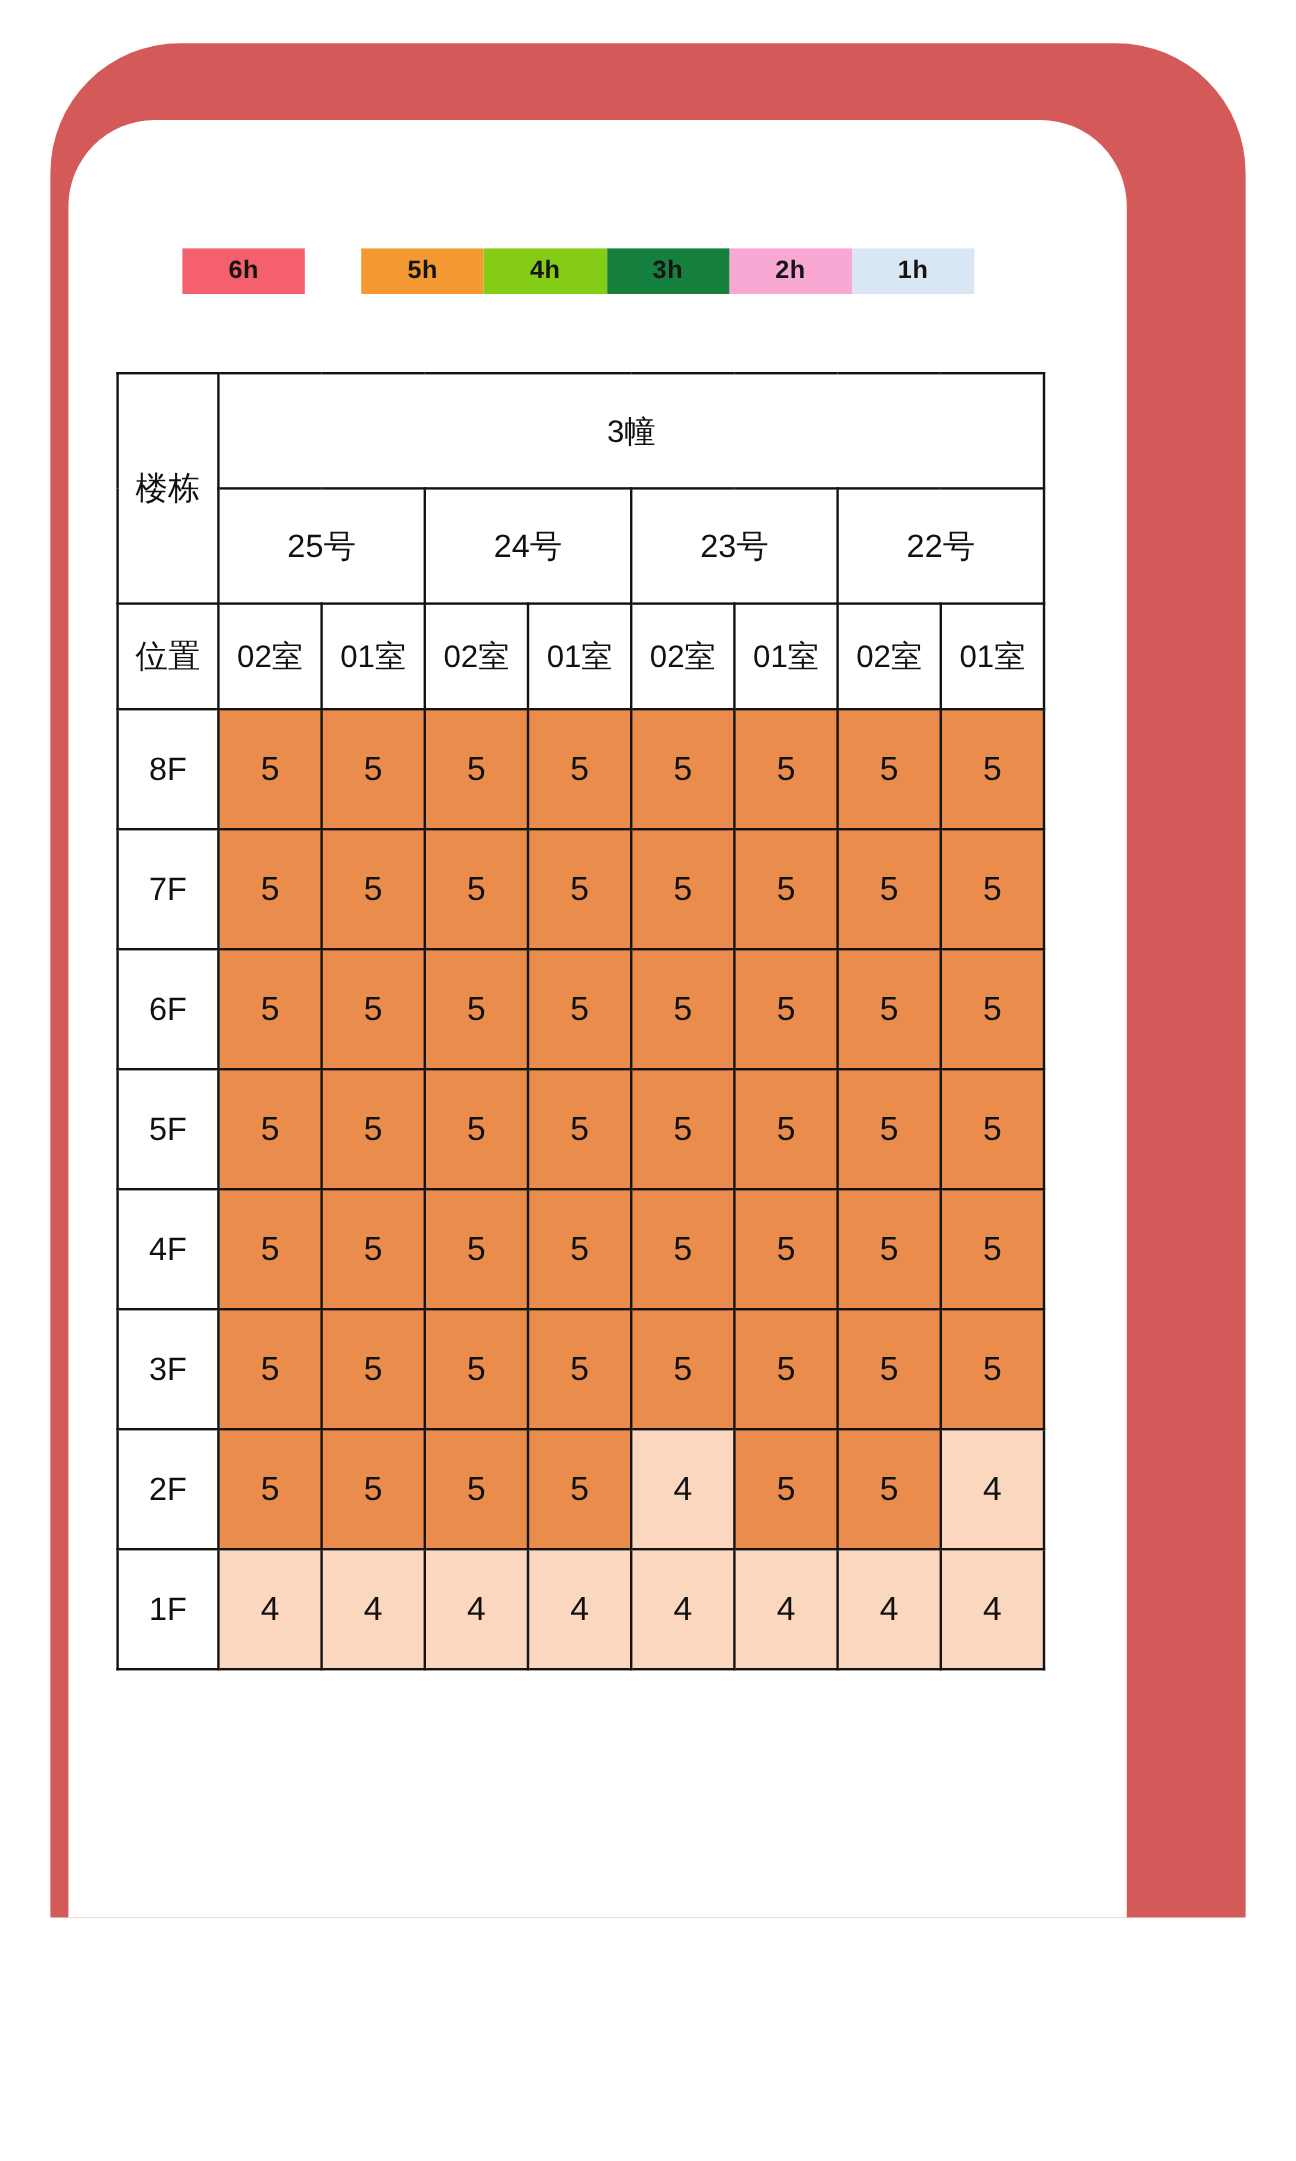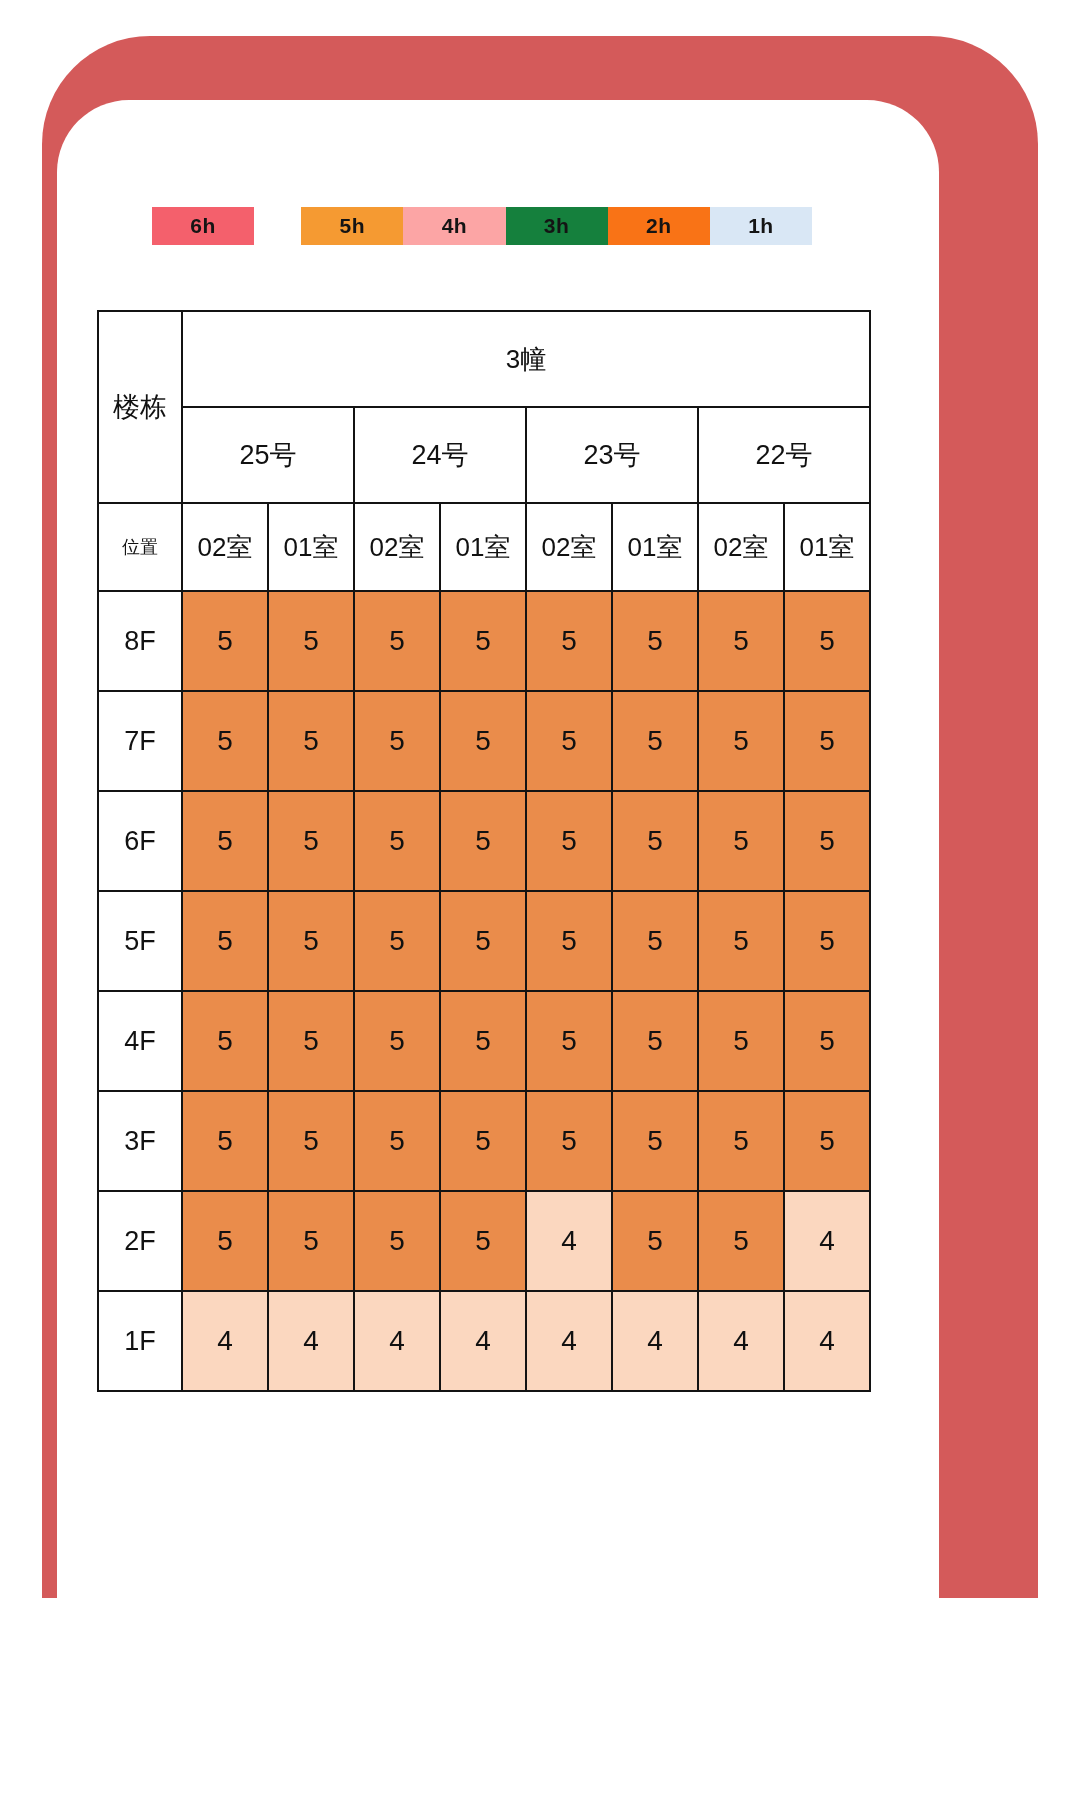--- a/index.html
+++ b/index.html
@@ -86,21 +86,21 @@
   .th-floorlabel {
     font-size: 27px;
   }
   .th-no {
     height: 96px;
     font-size: 27px;
     margin-top: 25px;
   }
   .th-poslabel {
     height: 88px;
-    font-size: 18px;
+    font-size: 27px;
     margin-left: 36px;
   }
   .th-room {
     height: 88px;
     font-size: 26px;
   }
   .td-floor {
     height: 100px;
     font-size: 27px;
     background: #ffffff;
@@ -115,23 +115,23 @@
 <body>
 
 <div id="page">
 
   <div class="phone-frame"></div>
   <div class="phone-screen"></div>
 
   <div class="legend" id="legend">
       <div class="legend-cell" style="background: rgb(244, 96, 108);">6h</div>
       <div class="legend-cell" style="background: rgb(245, 154, 50); margin-left: 47px;">5h</div>
-      <div class="legend-cell" style="background: #fca5a5;">4h</div>
+      <div class="legend-cell" style="background: #84cc16;">4h</div>
       <div class="legend-cell" style="background: #15803d;">3h</div>
-      <div class="legend-cell" style="background: #f97316;">2h</div>
+      <div class="legend-cell" style="background: #f9a8d4;">2h</div>
       <div class="legend-cell" style="background: rgb(217, 231, 245);">1h</div>
     </div>
 
   <table class="sun-table">
     <colgroup>
       <col class="col-floor">
       <col class="col-unit">
         <col class="col-unit">
         <col class="col-unit">
         <col class="col-unit">

